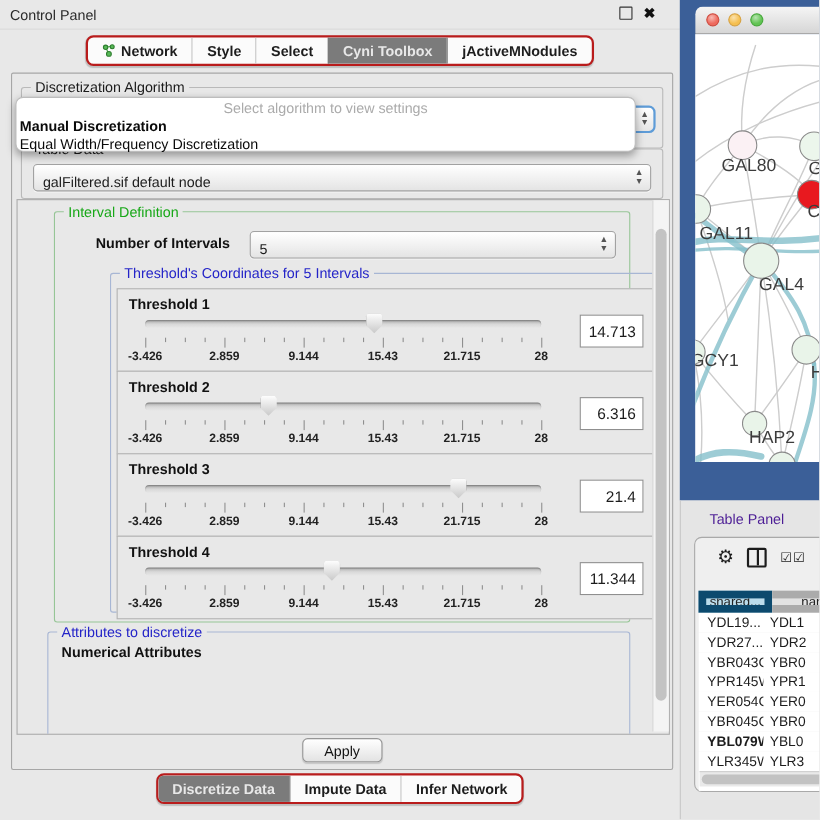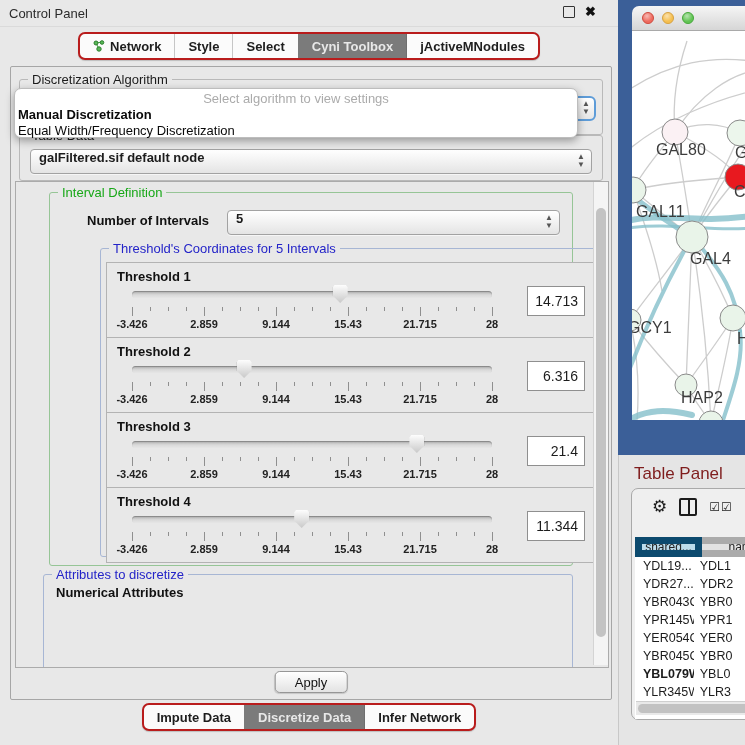--- a/index.html
+++ b/index.html
@@ -21,22 +21,22 @@
   .seg-item:first-child{border-left:none;}
   .seg-item.sel{background:#7B7B7B;color:#E8E8E8;border-left-color:#7B7B7B;}
   .seg-item.sel + .seg-item{border-left-color:#6F6F6F;}
   
   .main-panel{position:absolute;left:10px;top:66px;width:600px;height:632px;
       border:1px solid #A6A6A6;border-radius:2px;background:#E8E8E8;}
   .group{position:absolute;border:1px solid #B9B9B9;border-radius:3px;}
   .group>.gtitle{position:absolute;top:-8px;left:8px;background:#E8E8E8;padding:0 4px;
       font-size:13px;line-height:15px;}
   .combo{position:absolute;height:23px;border:1px solid #A2A2A2;border-radius:4px;
-      background:linear-gradient(#FFFFFF,#EFEFEF 60%,#E4E4E4);display:flex;align-items:flex-start;
-      font-size:13px;padding-left:8px;box-shadow:0 1px 0 rgba(255,255,255,.6);font-weight:bold;}
+      background:linear-gradient(#FFFFFF,#EFEFEF 60%,#E4E4E4);display:flex;align-items:flex-end;
+      font-size:13px;padding-left:8px;box-shadow:0 1px 0 rgba(255,255,255,.6);}
   .combo .arrows{position:absolute;right:6px;top:3px;display:flex;flex-direction:column;
       line-height:8px;font-size:8px;color:#555;}
   
   .popup{position:absolute;left:14px;top:88px;width:564px;height:50px;background:#FFFFFF;
       border:1px solid #BDBDBD;border-radius:7px;box-shadow:0 3px 8px rgba(0,0,0,.35);
       z-index:50;padding-top:2px;box-sizing:border-box;}
   .popup .ph{font-size:13px;color:#ABABAB;text-align:center;height:16px;line-height:15px;}
   .popup .opt{font-size:13px;color:#0a0a0a;height:16px;line-height:16px;padding-left:3px;}
   .popup .opt.b{font-weight:700;}
   .combo-remnant{position:absolute;left:570px;top:96px;width:26px;height:25px;z-index:5;
@@ -84,21 +84,21 @@
   
   .right-bg{position:absolute;left:618px;top:0;width:127px;height:455px;background:#3B5F98;}
   .mac-titlebar{position:absolute;left:632px;top:6px;width:113px;height:25px;
       background:linear-gradient(#F5F5F5,#D6D6D6);border-bottom:1px solid #A9A9A9;
       border-radius:7px 0 0 0;display:flex;align-items:center;padding-left:10px;gap:8px;box-sizing:border-box;}
   .light{width:12px;height:12px;border-radius:50%;box-sizing:border-box;}
   .net-canvas{position:absolute;left:632px;top:31px;width:113px;height:389px;background:#fff;overflow:hidden;}
   
   .table-region{position:absolute;left:618px;top:455px;width:127px;height:290px;background:#E5E5E5;
       border-left:1px solid #C8C8C8;box-sizing:border-box;}
-  .tp-title{position:absolute;left:15px;top:9px;font-size:17px;color:#7f1d1d;}
+  .tp-title{position:absolute;left:26px;top:9px;font-size:13px;color:#4c1d95;}
   .tp-container{position:absolute;left:12px;top:33px;width:140px;height:230px;background:#EFEFEF;
       border:1px solid #A9A9A9;border-radius:7px;}
   .tp-toolbar{position:absolute;left:0;top:4px;height:28px;display:flex;align-items:center;gap:12px;padding-left:20px;}
   .gear{font-size:17px;color:#1c1c1c;line-height:18px;}
   .colsplit{width:14px;height:14px;border:2px solid #1c1c1c;border-radius:2px;position:relative;}
   .colsplit::after{content:"";position:absolute;left:50%;top:0;bottom:0;width:2px;background:#1c1c1c;}
   .checks{font-size:12px;color:#1c1c1c;letter-spacing:1px;}
   .tp-header{position:absolute;left:3px;top:48px;height:20px;display:flex;}
   .hcell{box-sizing:border-box;border:7px solid #0c4a6e;background:#BBDCEB;font-size:12px;
       display:flex;align-items:center;justify-content:center;color:#222;overflow:hidden;white-space:nowrap;}
@@ -362,25 +362,25 @@
   <div class="popup">
     <div class="ph">Select algorithm to view settings</div>
     <div id="popup-options">
         <div class="opt b">Manual Discretization</div>
         <div class="opt">Equal Width/Frequency Discretization</div>
       </div>
   </div>
 
   <div class="segwrap" style="top:703px;">
     <div class="seg" id="bottom-tabs">
+        <span class="seg-item sel">
+          <span>Discretize Data</span>
+        </span>
         <span class="seg-item">
           <span>Impute Data</span>
-        </span>
-        <span class="seg-item sel">
-          <span>Discretize Data</span>
         </span>
         <span class="seg-item">
           <span>Infer Network</span>
         </span>
       </div>
   </div>
 
   <div class="right-bg"></div>
   <div class="mac-titlebar" id="mac-lights">
       <span class="light" style="background: radial-gradient(circle at 40% 30%, rgba(255, 255, 255, 0.533), transparent 60%), rgb(238, 106, 94); border: 1px solid rgb(206, 75, 63);"></span>

